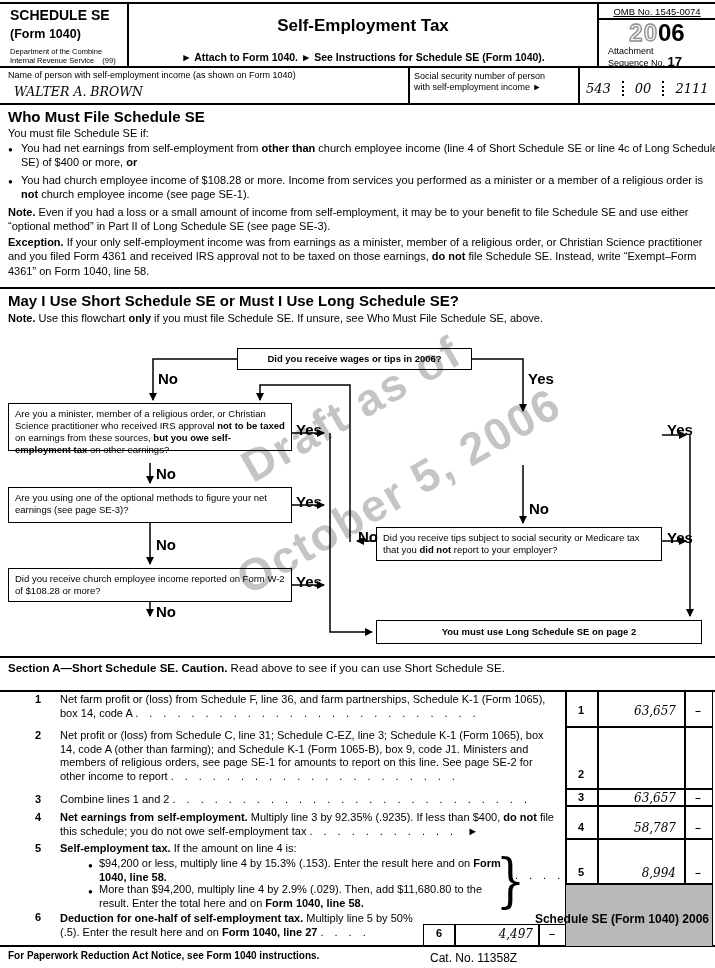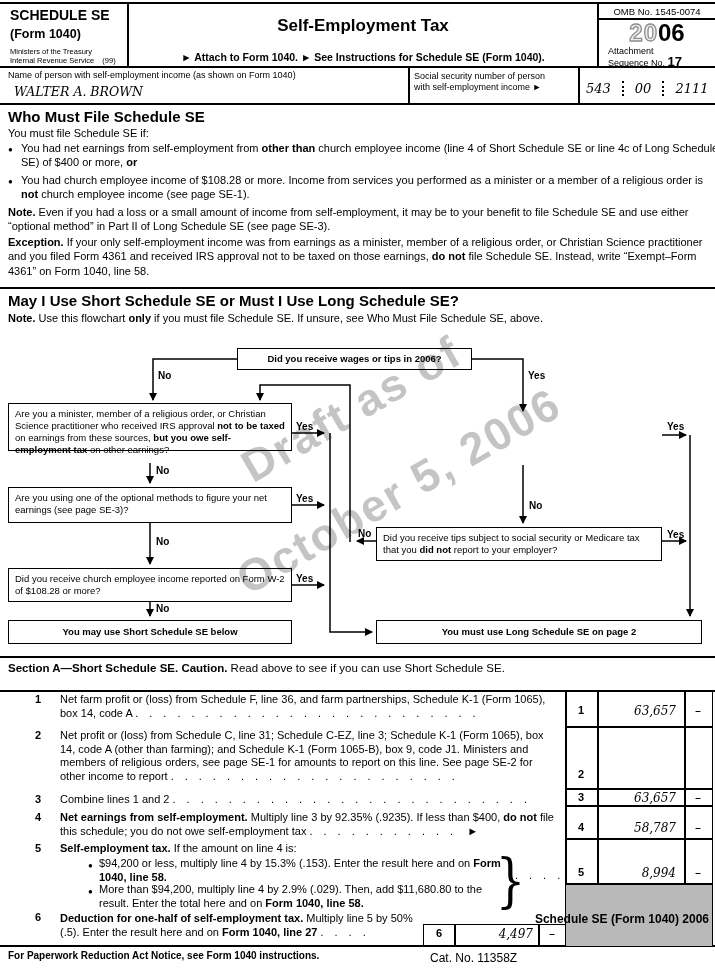--- a/index.html
+++ b/index.html
@@ -7,40 +7,40 @@
         font-family:"Liberation Sans", sans-serif;overflow:hidden;}
   .abs{position:absolute;}
   .rule{position:absolute;background:#000;}
   b{font-weight:bold;}
   
   .h-sched{font-size:14px;font-weight:bold;}
   .h-form{font-size:12.5px;font-weight:bold;}
   .h-dept{font-size:7.5px;line-height:9px;}
   .h-title{font-size:17px;font-weight:bold;text-align:center;}
   .h-attach{font-size:10.5px;font-weight:bold;text-align:center;}
-  .h-omb{font-size:9.5px;text-align:center;}
+  .h-omb{font-size:9.5px;text-align:center;text-decoration:underline;}
   .y-out{color:#ededed;-webkit-text-stroke:1.3px #8d8d8d;letter-spacing:1px;}
   .y-bold{color:#000;}
   .h-year{font-size:24px;font-weight:bold;text-align:center;line-height:24px;}
   .h-att{font-size:9px;line-height:10.5px;}
   .h-seq{font-size:13px;font-weight:bold;}
   .lbl{font-size:9px;line-height:10.5px;}
   .fill{font-family:"DejaVu Serif", serif;font-style:italic;}
   .vdots{display:inline-block;border-left:2px dotted #000;height:15px;margin:0 11px;vertical-align:-3px;}
   
   .p11{font-size:11px;line-height:14.3px;}
   .h15{font-size:15px;font-weight:bold;}
   .ibullet{padding-left:13px;}
   .bmark{position:absolute;left:0;top:2px;font-size:8px;}
   
   .fb{position:absolute;border:1.5px solid #000;font-size:9.5px;line-height:12px;
       padding:4px 6px;z-index:2;box-sizing:border-box;}
   .fb-c{display:flex;align-items:center;justify-content:center;text-align:center;
         font-weight:bold;padding:0 4px;}
-  .fl{position:absolute;font-weight:bold;font-size:10px;z-index:2;}
+  .fl{position:absolute;font-weight:bold;font-size:15px;z-index:2;}
   .fc-lines{position:absolute;left:0;top:0;z-index:2;}
   .wm{position:absolute;left:95px;top:15px;width:560px;transform:rotate(-30deg);
       z-index:1;text-align:center;color:#9e9e9e;opacity:.6;font-weight:bold;
       font-size:45px;letter-spacing:2px;line-height:95px;white-space:nowrap;}
   
   .tl{position:absolute;font-size:11px;line-height:13.5px;}
   .gn{position:absolute;width:20px;text-align:center;font-weight:bold;font-size:11px;}
   .rn{position:absolute;left:565px;width:32px;text-align:center;font-weight:bold;font-size:11px;}
   .rv{position:absolute;left:597px;width:79px;padding-right:8px;text-align:right;font-size:12px;}
   .rc{position:absolute;left:684px;width:28px;text-align:center;font-size:12px;}
@@ -55,21 +55,21 @@
 <div class="page">
 
   <div class="rule" style="left:0;top:2px;width:715px;height:2px;"></div>
 
   <div class="abs" style="left:0;top:4px;width:715px;height:62px;">
     <div class="rule" style="left:127px;top:0;width:2px;height:62px;"></div>
     <div class="rule" style="left:597px;top:0;width:2px;height:62px;"></div>
     <div class="abs h-sched" style="left:10px;top:3px;">SCHEDULE SE</div>
     <div class="abs h-form" style="left:10px;top:23px;">(Form 1040)</div>
     <div class="abs h-dept" style="left:10px;top:43px;width:115px;">
-      <span>Ministers of the Treasury</span><br>
+      <span>Department of the Combine</span><br>
       <span>Internal Revenue Service</span>
       <span style="margin-left:6px;">(99)</span>
     </div>
     <div class="abs h-title" style="left:129px;top:12px;width:468px;">Self-Employment Tax</div>
     <div class="abs h-attach" style="left:129px;top:47px;width:468px;">► Attach to Form 1040. ► See Instructions for Schedule SE (Form 1040).</div>
     <div class="abs h-omb" style="left:599px;top:2px;width:116px;">OMB No. 1545-0074</div>
     <div class="rule" style="left:599px;top:14px;width:116px;height:1.5px;"></div>
     <div class="abs h-year" style="left:599px;top:17px;width:116px;">
       <span class="y-out">20</span><span class="y-bold">06</span>
     </div>
@@ -140,21 +140,20 @@
         <polyline points="690,95 690,276" marker-end="url(#ah)"></polyline>
         <polyline points="523,125 523,183" marker-end="url(#ah)"></polyline>
       </g>
     </svg>
 
     <div class="fb fb-c" style="left:237px;top:8px;width:235px;height:22px;">Did you receive wages or tips in 2006?</div>
 
     <div class="fb" style="left:8px;top:63px;width:284px;height:48px;"><span>Are you a minister, member of a religious order, or Christian Science practitioner who received IRS approval </span><b>not to be taxed</b><span> on earnings from these sources, </span><b>but you owe self-employment tax</b><span> on other earnings?</span></div>
     <div class="fb" style="left:8px;top:147px;width:284px;height:36px;">Are you using one of the optional methods to figure your net earnings (see page SE-3)?</div>
     <div class="fb" style="left:8px;top:228px;width:284px;height:34px;">Did you receive church employee income reported on Form W-2 of $108.28 or more?</div>
-    <div class="fb fb-c" style="left:8px;top:280px;width:284px;height:24px;">You may use Short Schedule SE below</div>
 
     <div class="fb" style="left:376px;top:187px;width:286px;height:34px;"><span>Did you receive tips subject to social security or Medicare tax that you </span><b>did not</b><span> report to your employer?</span></div>
     <div class="fb fb-c" style="left:376px;top:280px;width:326px;height:24px;">You must use Long Schedule SE on page 2</div>
 
     <div class="fl" style="left:158px;top:30px;">No</div>
     <div class="fl" style="left:528px;top:30px;">Yes</div>
     <div class="fl" style="left:296px;top:81px;">Yes</div>
     <div class="fl" style="left:156px;top:125px;">No</div>
     <div class="fl" style="left:296px;top:153px;">Yes</div>
     <div class="fl" style="left:156px;top:196px;">No</div>

